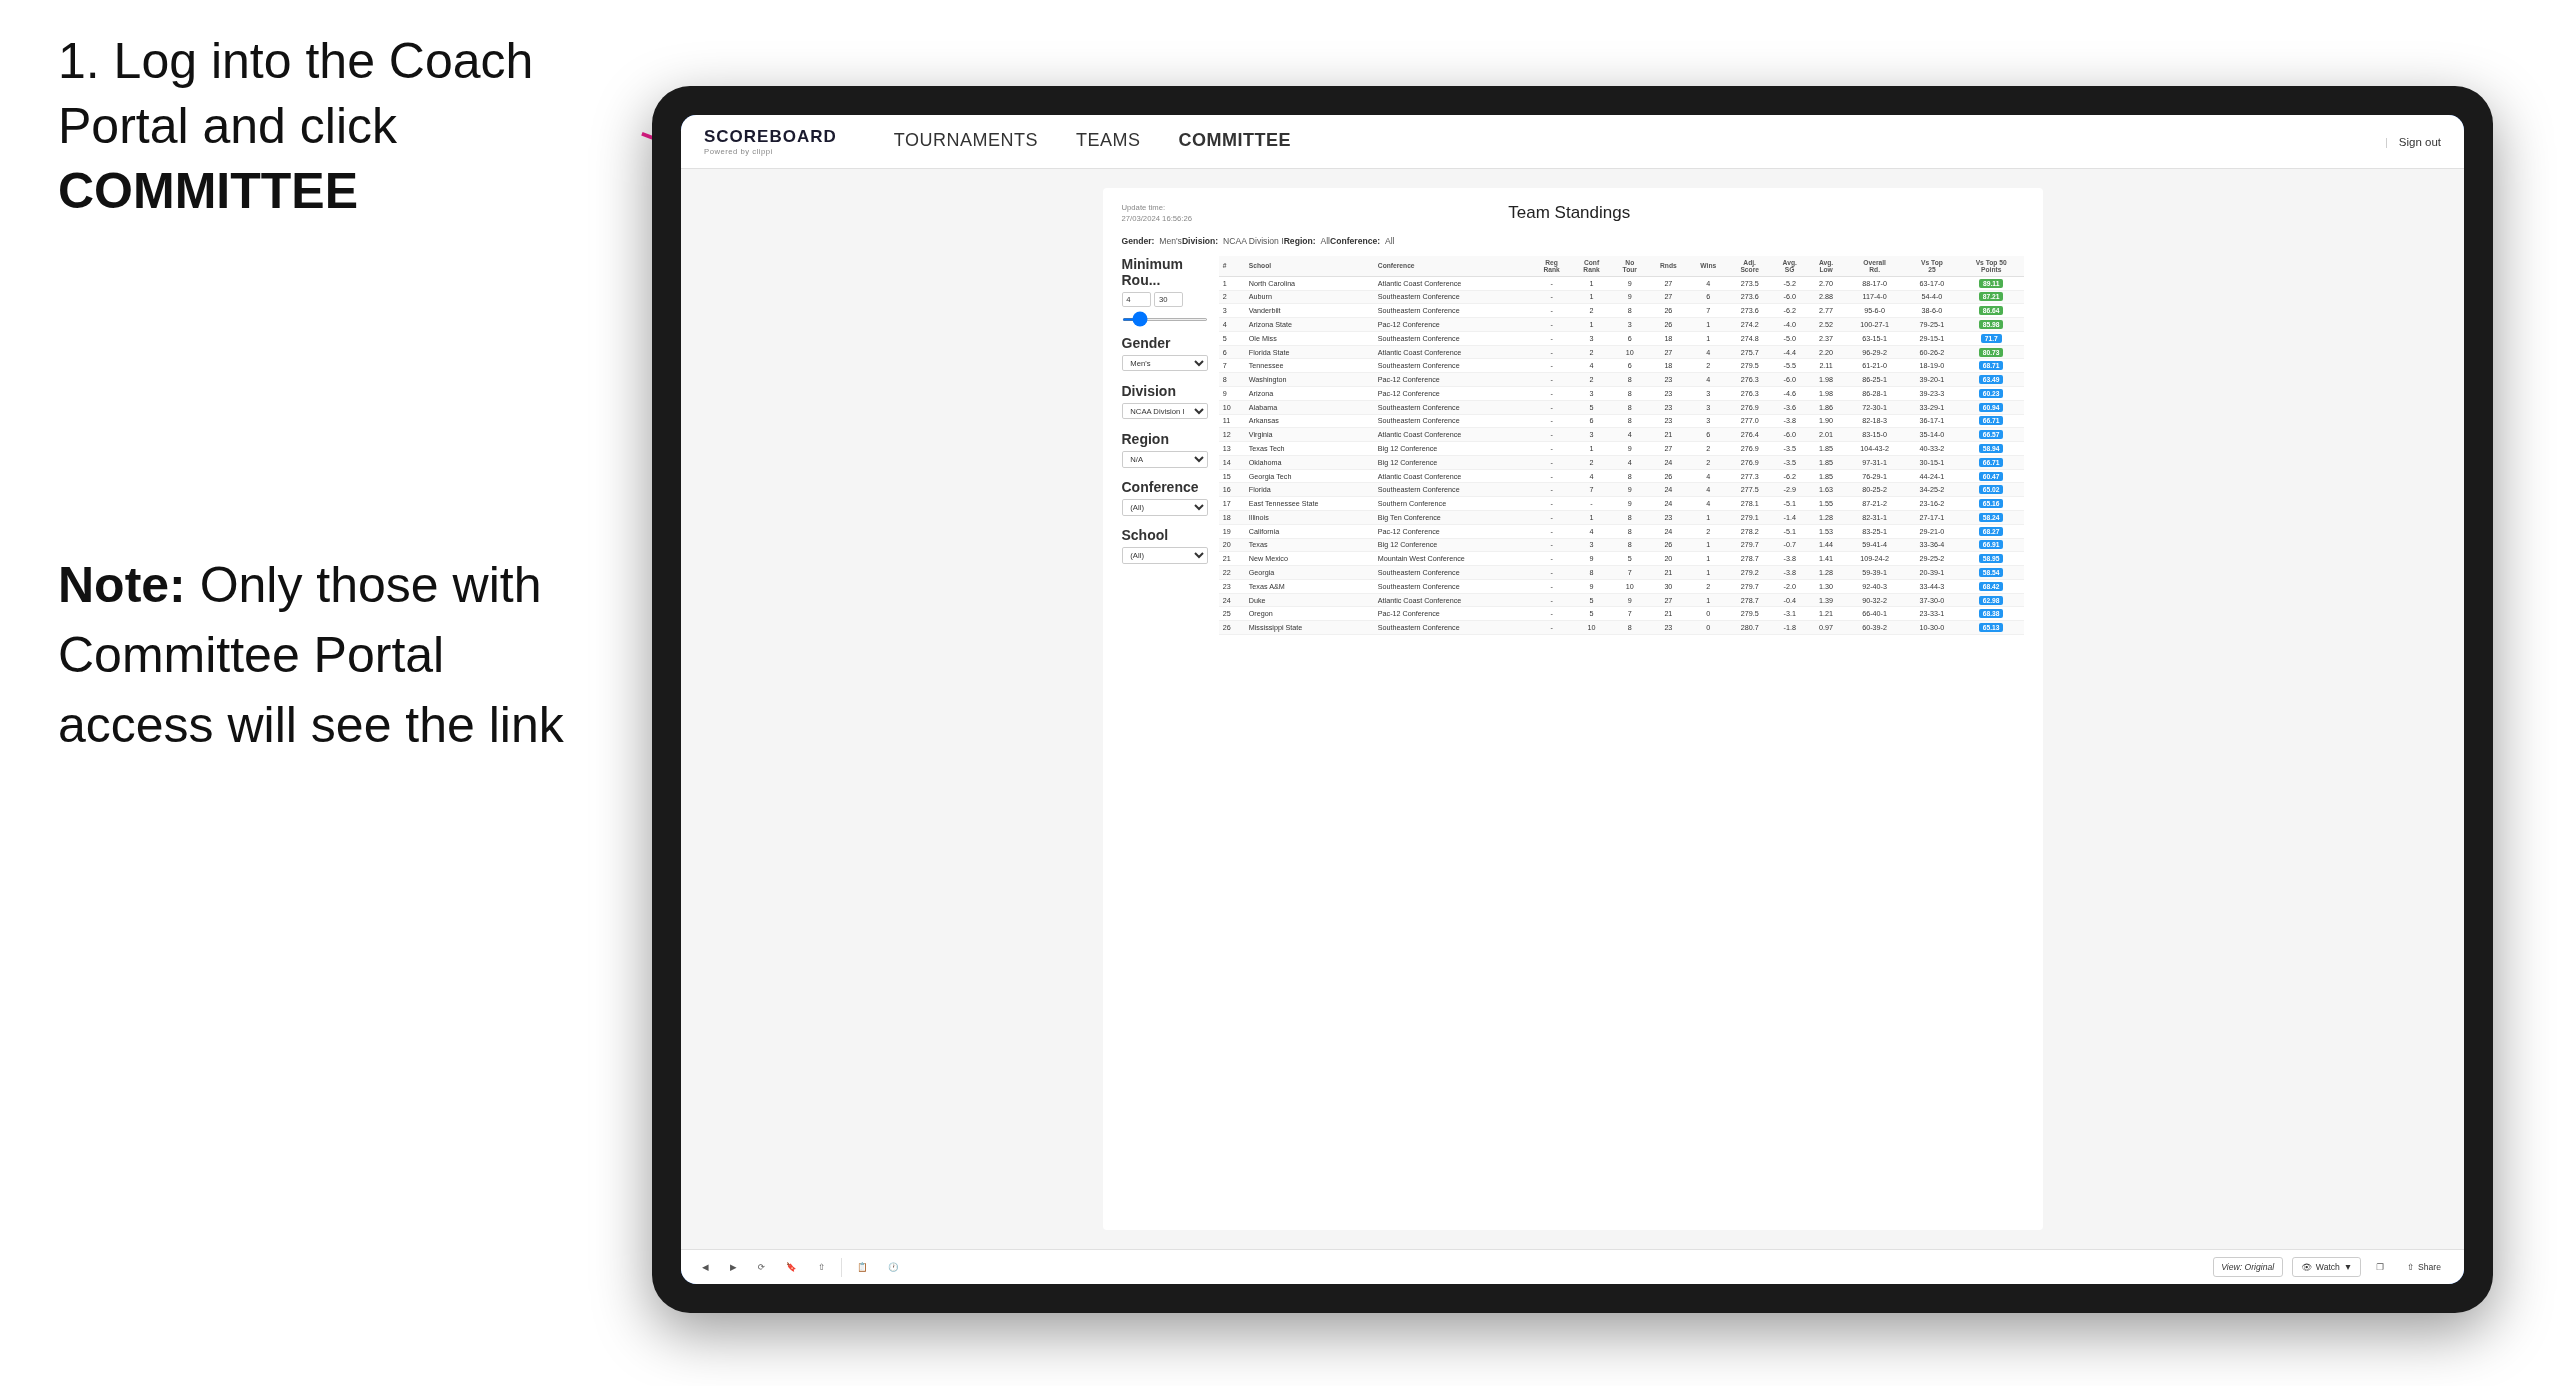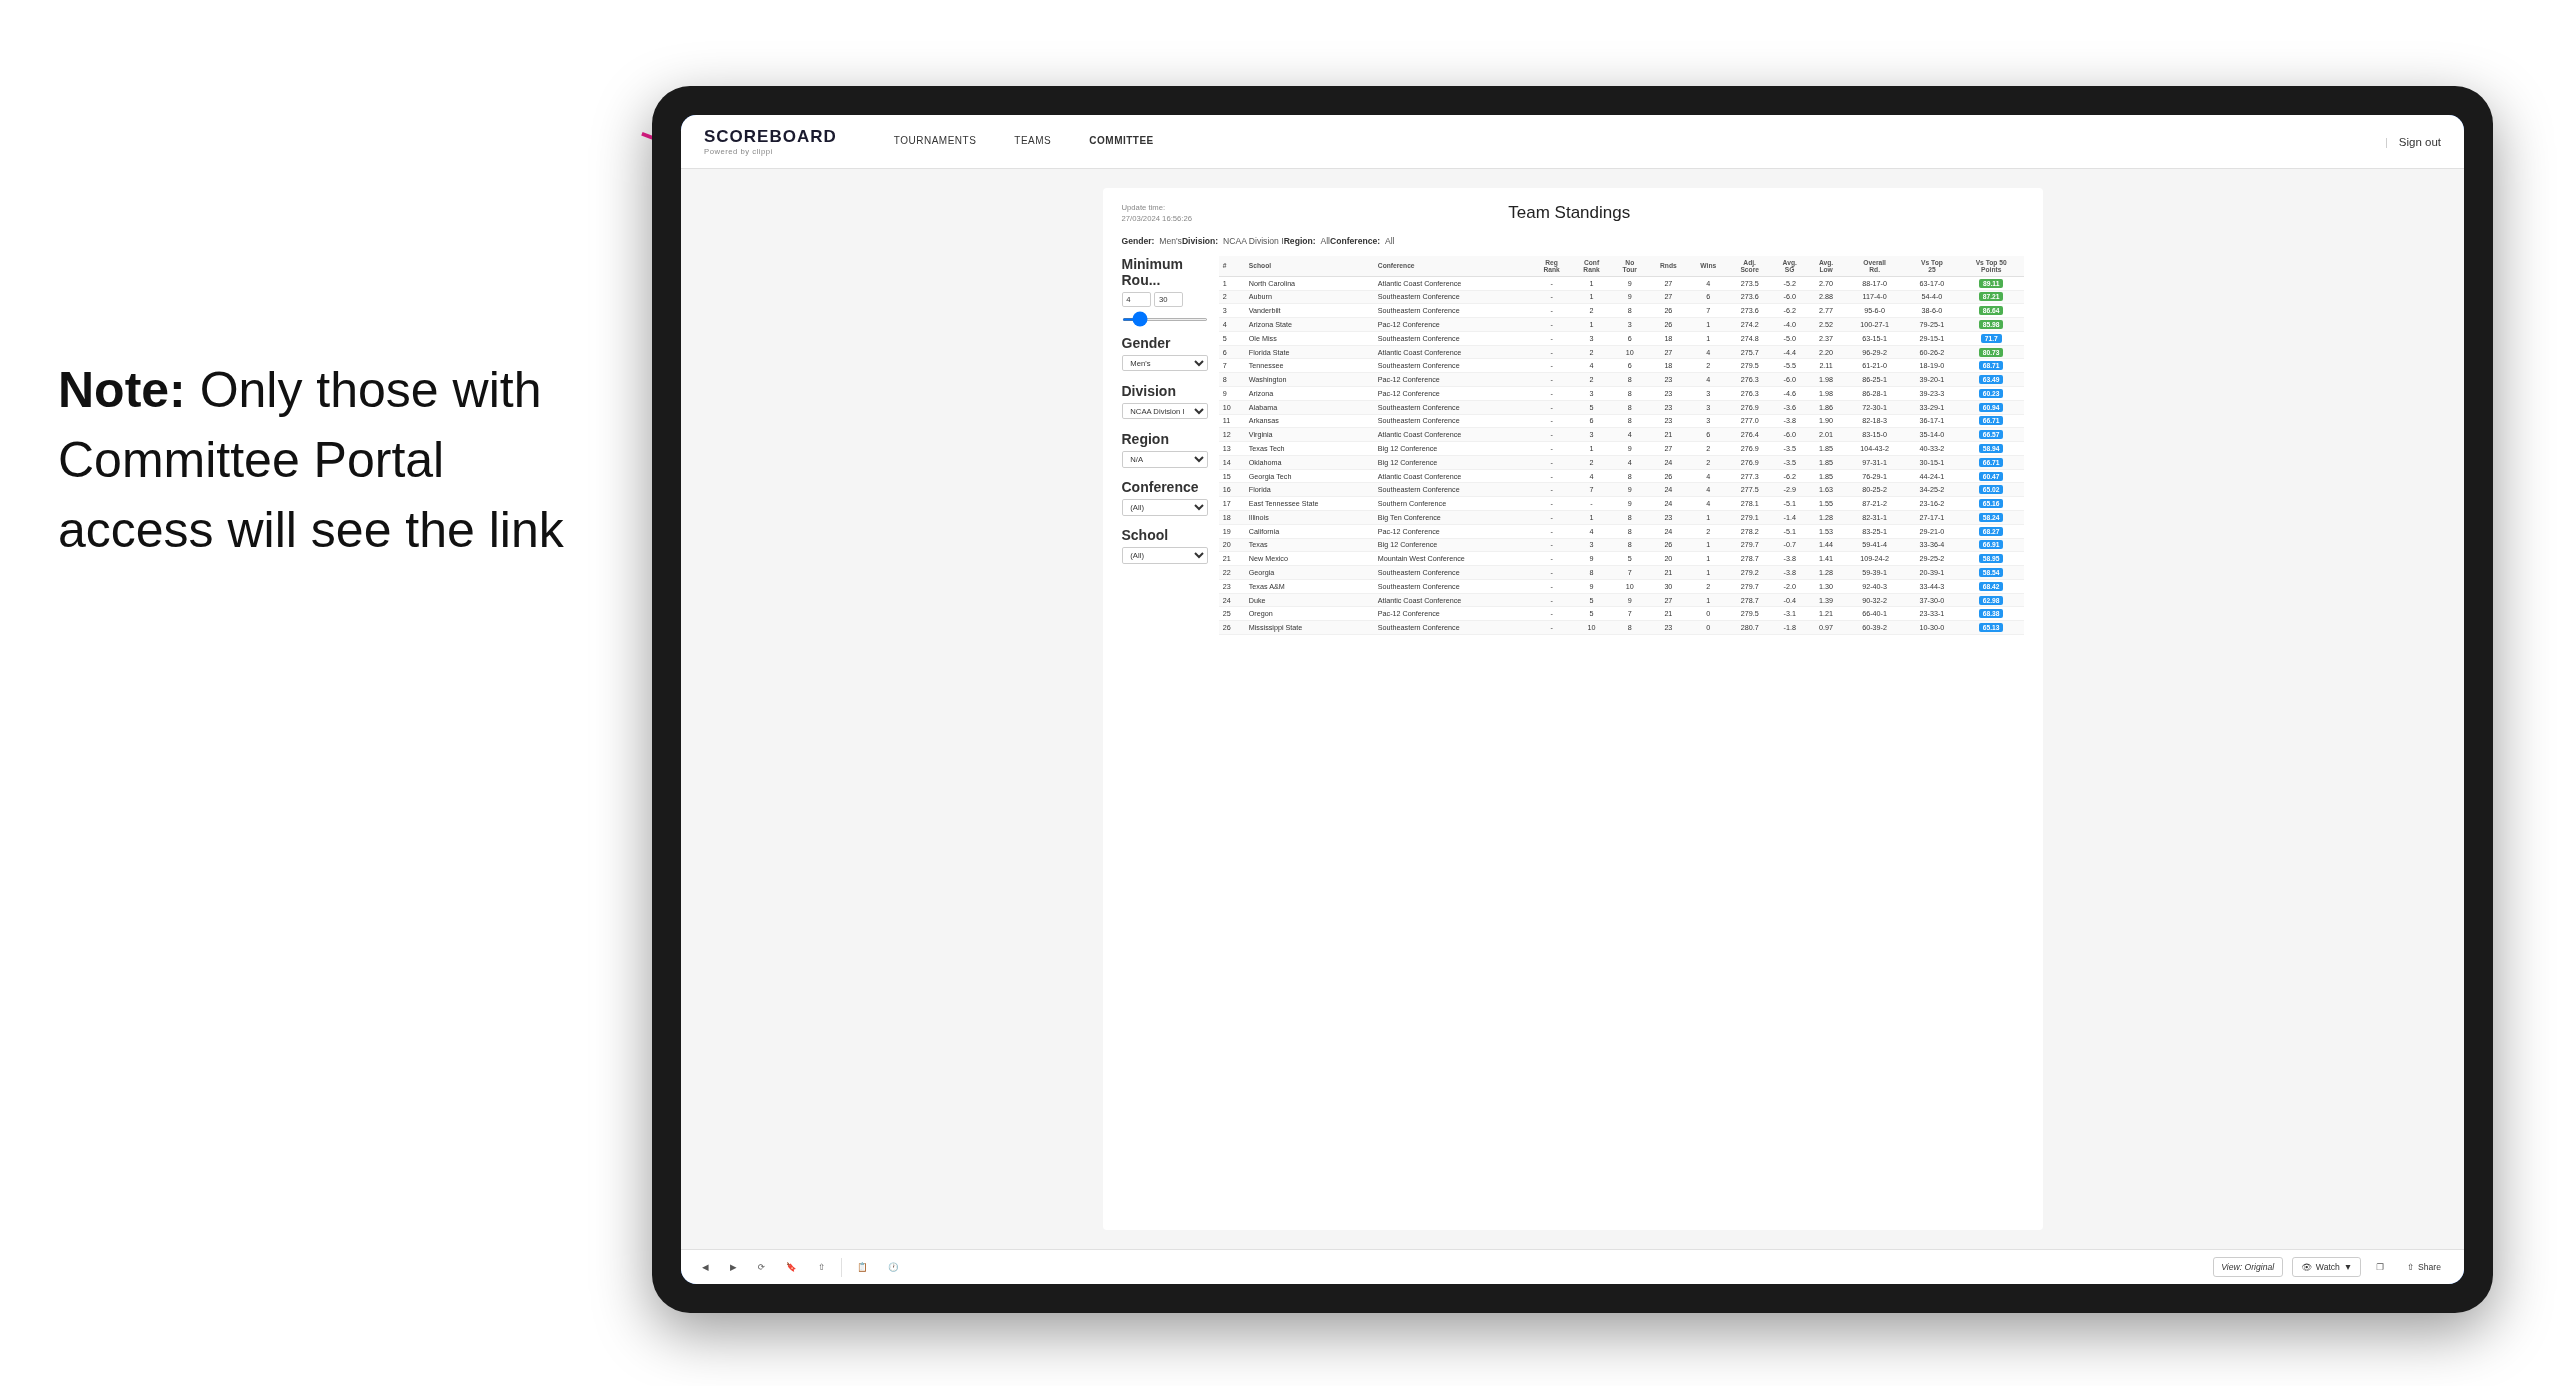--- a/index.html
+++ b/index.html
@@ -112,21 +112,21 @@
       display: flex;
       gap: 0;
       flex: 1;
     }
 
     .nav-item {
       padding: 0 19px;
       height: 54px;
       display: flex;
       align-items: center;
-      font-size: 10px;
+      font-size: 18px;
       color: #333;
       cursor: pointer;
       border-bottom: 2.9px solid transparent;
       font-weight: 500;
       letter-spacing: 0.5px;
     }
 
     .nav-item.highlighted {
       color: #333;
       font-weight: 600;
@@ -395,20 +395,24 @@
       padding: 3.8px 7.7px;
       display: flex;
       align-items: center;
       gap: 3.8px;
     }
   </style>
 </head>
 <body>
 
 <div class="instruction-area">
+  <div class="step-text">
+    <span>1.</span>
+    <span>Log into the Coach Portal and click </span><strong>COMMITTEE</strong>
+  </div>
 
   <div class="note-section">
     <div class="note-text">
       <strong>Note:</strong><span> Only those with Committee Portal access will see the link</span>
     </div>
   </div>
 </div>
 
 <svg class="arrow-container" viewBox="0 0 480 200" xmlns="http://www.w3.org/2000/svg" style="position:absolute;top:105px;left:508px;width:575px;height:192px;pointer-events:none;">
   <line x1="80" y1="30" x2="370" y2="140" stroke="#e91e8c" stroke-width="4"></line>

